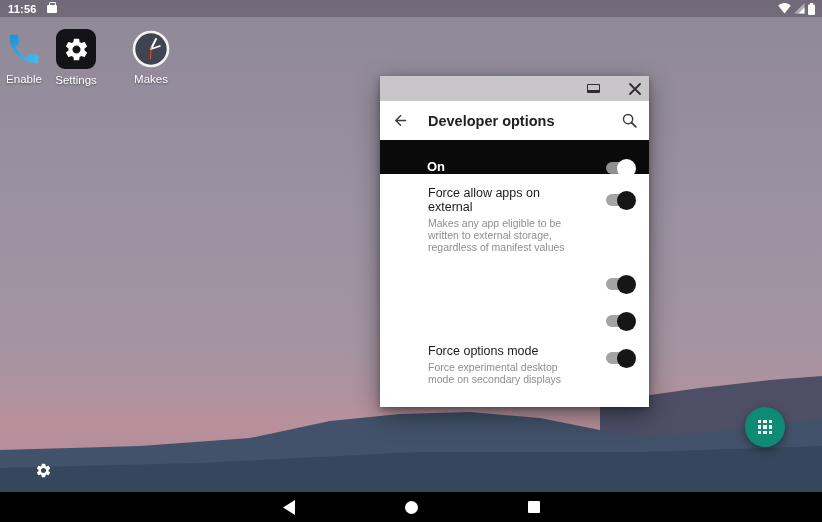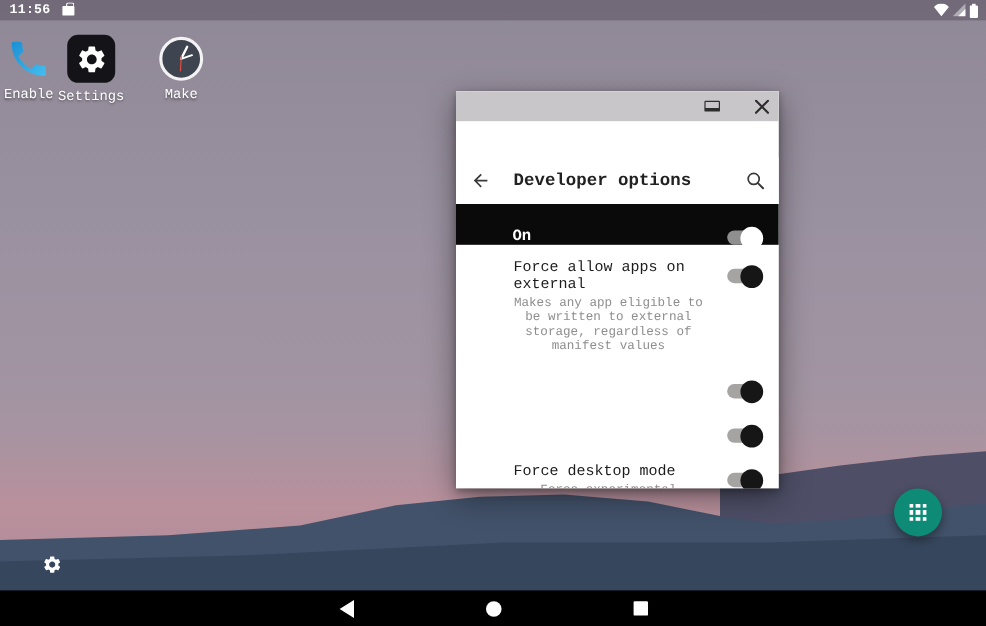--- a/index.html
+++ b/index.html
@@ -1,18 +1,18 @@
 <!DOCTYPE html>
 <html><head>
 <meta charset="utf-8">
 <style>
   * { margin:0; padding:0; box-sizing:border-box; }
   html,body { width:822px; height:522px; overflow:hidden; background:#000;
     font-family:"Liberation Sans", sans-serif; }
-  #screen { position:absolute; width:822px; height:522px; overflow:hidden;font-family:Liberation Mono, monospace; }
+  #screen { position:absolute; width:822px; height:522px; overflow:hidden; }
 
   
   .wallpaper { position:absolute; inset:0;
     background:linear-gradient(180deg,#8f8896 0%,#9a91a0 35%,#a294a2 62%,#ab93a0 76%,#b7929e 86%,#a98f9e 100%); }
   .horizon-glow { position:absolute; left:0; right:0; top:360px; height:90px;
     background:linear-gradient(180deg, rgba(205,140,150,0) 0%, rgba(205,140,150,0.30) 70%, rgba(170,120,140,0.15) 100%); }
   .mountains { position:absolute; inset:0; }
 
   
   .status-bar { position:absolute; left:0; top:0; width:822px; height:17px;
@@ -33,40 +33,40 @@
     background:#0d8b77; box-shadow:0 3px 8px rgba(0,0,0,.4); display:flex; align-items:center; justify-content:center; }
   .grid-icon { display:grid; grid-template-columns:repeat(3,3.5px); grid-template-rows:repeat(3,3.5px); gap:1.8px; }
   .grid-icon span { background:#fff; }
 
   
   .window { position:absolute; left:380px; top:76px; width:269px; height:331px; background:#fff;
     overflow:hidden; box-shadow:0 8px 24px rgba(0,0,0,.42), 0 2px 6px rgba(0,0,0,.3); }
   .win-titlebar { height:25px; background:#c9c6c9; display:flex; align-items:center; justify-content:flex-end; }
   .cap-btn { width:26px; height:25px; display:flex; align-items:center; justify-content:center; cursor:default; }
   .maximize-glyph { width:13px; height:9px; border:1.5px solid #2e2e2e; border-bottom:3.5px solid #2e2e2e; border-radius:1px; }
-  .toolbar { height:39px; background:#fff; display:flex; align-items:center;margin-top:30px; }
+  .toolbar { height:39px; background:#fff; display:flex; align-items:center; }
   .back-btn { width:40px; height:39px; display:flex; align-items:center; justify-content:center; }
   .toolbar-title { font-size:14.5px; font-weight:600; color:#212121; margin-left:8px; }
   .search-btn { margin-left:auto; width:40px; height:39px; display:flex; align-items:center; justify-content:center; }
 
   .onbar { height:34px; background:#0a0a0a; display:flex; align-items:flex-end; padding:0 15px 0 47px; }
   .onbar-label { color:#fff; font-size:13px; font-weight:600; }
 
   .switch { position:relative; width:28px; height:12px; border-radius:7px; margin-left:auto; flex:none; }
   .switch .knob { position:absolute; width:19px; height:19px; border-radius:50%; top:-3.5px; right:-2px; }
   .switch.dark  { background:#a6a3a3; }
   .switch.dark .knob { background:#161616; }
   .switch.light { background:#8f8f8f; }
   .switch.light .knob { background:#fff; }
 
   .settings-list { padding-top:4px; }
   .setting-row { display:flex; align-items:flex-start; padding:8px 15px 9px 48px;gap:20px; }
   .row-text { width:186px; }
   .row-title { font-size:12.5px; color:#1c1c1c; margin-bottom:3px; }
-  .row-desc  { font-size:10.5px; line-height:12px; color:#8e8e8e;text-align:center; }
+  .row-desc  { font-size:10.5px; line-height:12px; color:#8e8e8e; }
   .setting-row .switch { margin-top:8px; }
 
   
   .nav-bar { position:absolute; left:0; top:492px; width:822px; height:30px; background:#000;
     display:flex; align-items:center; justify-content:center; }
   .nav-btn { width:70px; height:30px; display:flex; align-items:center; justify-content:center; }
   .nav-back { margin-right:53px; } .nav-recents { margin-left:53px; }
   .nav-home-dot { width:13px; height:13px; background:#fff; border-radius:50%; }
   .nav-square { width:12px; height:12px; background:#fff; border-radius:1px; }
 </style>
@@ -123,21 +123,21 @@
     <span class="app-label">Settings</span>
   </div>
 
   <div class="app-shortcut" style="left:119px; top:30px;">
     <svg width="38" height="38" viewBox="0 0 38 38">
       <circle cx="19" cy="19" r="17" fill="#3f4550" stroke="#f3f3f3" stroke-width="2.6"></circle>
       <line x1="19" y1="19" x2="24" y2="9" stroke="#fff" stroke-width="2" stroke-linecap="round"></line>
       <line x1="19" y1="19" x2="28" y2="16" stroke="#fff" stroke-width="1.6" stroke-linecap="round"></line>
       <line x1="19" y1="17" x2="18.4" y2="29" stroke="#e04f3f" stroke-width="1" stroke-linecap="round"></line>
     </svg>
-    <span class="app-label">Make</span>
+    <span class="app-label">Makes</span>
   </div>
 
   <svg class="corner-gear" viewBox="0 0 24 24">
     <path fill="#fff" d="M19.14 12.94c.04-.3.06-.61.06-.94s-.02-.64-.07-.94l2.03-1.58c.18-.14.23-.41.12-.61l-1.92-3.32c-.12-.22-.37-.29-.59-.22l-2.39.96c-.5-.38-1.03-.7-1.62-.94l-.36-2.54c-.04-.24-.24-.41-.48-.41h-3.84c-.24 0-.43.17-.47.41l-.36 2.54c-.59.24-1.13.57-1.62.94l-2.39-.96c-.22-.08-.47 0-.59.22L2.74 8.87c-.12.21-.08.47.12.61l2.03 1.58c-.05.3-.09.63-.09.94s.02.64.07.94l-2.03 1.58c-.18.14-.23.41-.12.61l1.92 3.32c.12.22.37.29.59.22l2.39-.96c.5.38 1.03.7 1.62.94l.36 2.54c.05.24.24.41.48.41h3.84c.24 0 .44-.17.47-.41l.36-2.54c.59-.24 1.13-.56 1.62-.94l2.39.96c.22.08.47 0 .59-.22l1.92-3.32c.12-.22.07-.47-.12-.61l-2.01-1.58zM12 15.6c-1.98 0-3.6-1.62-3.6-3.6s1.62-3.6 3.6-3.6 3.6 1.62 3.6 3.6-1.62 3.6-3.6 3.6z"></path>
   </svg>
 
   <div class="fab">
     <div class="grid-icon">
       <span></span>
         <span></span>
@@ -206,21 +206,21 @@
       </div>
 
       <div class="setting-row">
         <span class="switch dark">
             <span class="knob"></span>
           </span>
       </div>
 
       <div class="setting-row">
         <div class="row-text">
-          <div class="row-title">Force desktop mode</div>
+          <div class="row-title">Force options mode</div>
           <div class="row-desc">Force experimental desktop mode on secondary displays</div>
         </div>
         <span class="switch dark">
             <span class="knob"></span>
           </span>
       </div>
 
     </div>
   </div>
 

